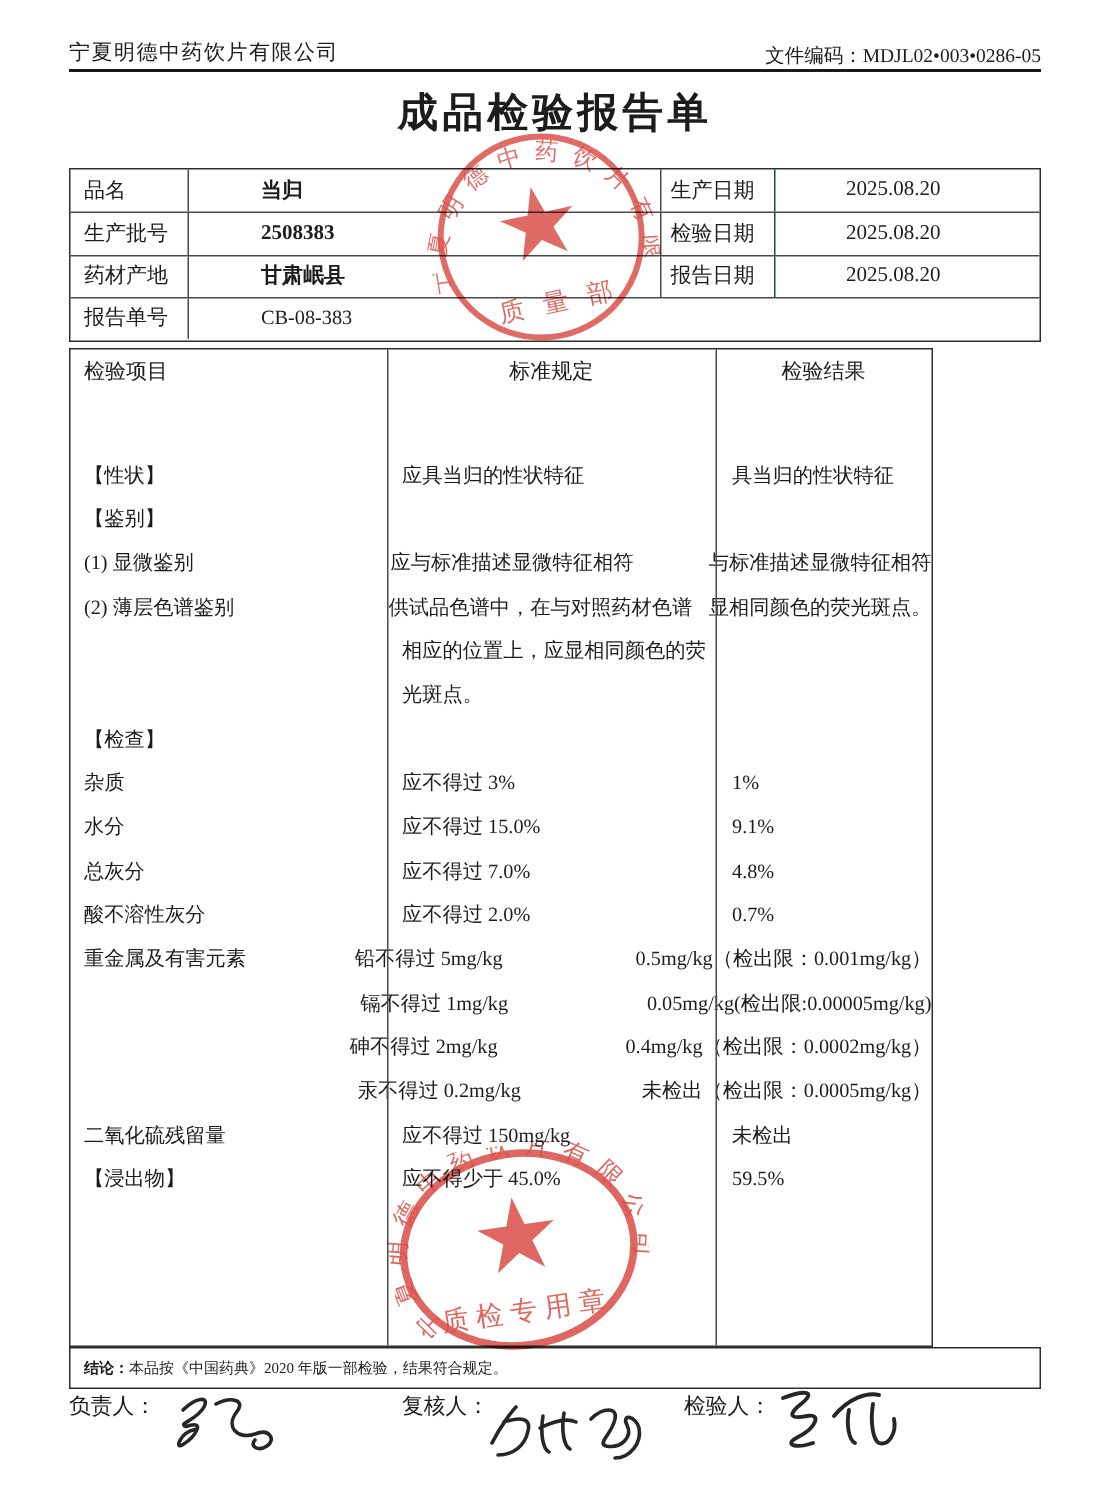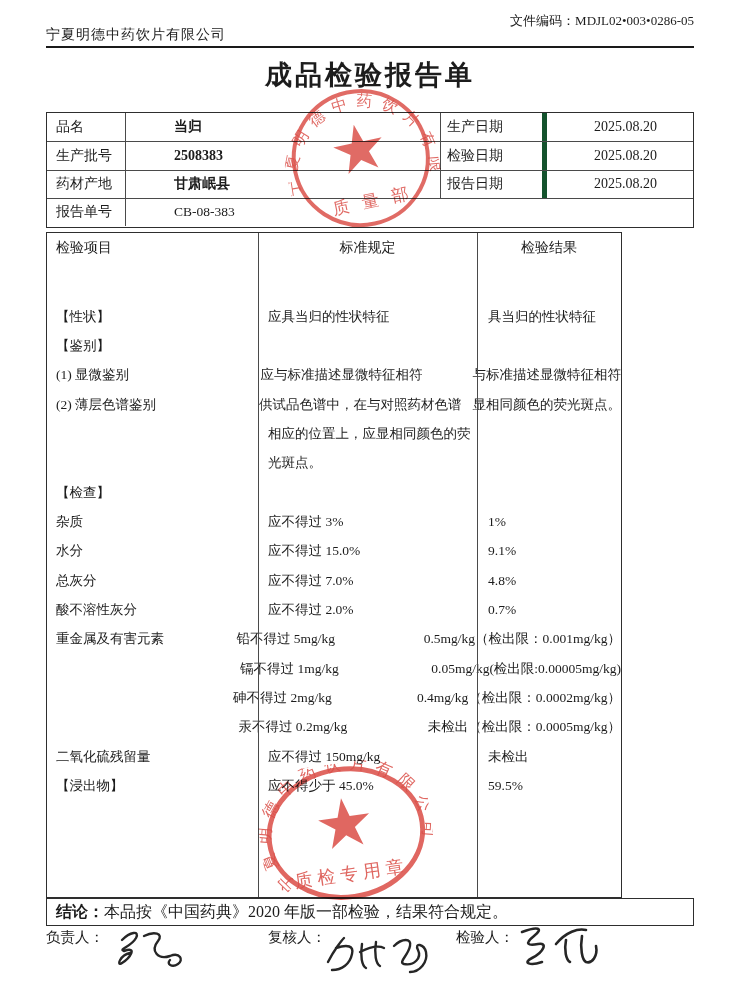--- a/index.html
+++ b/index.html
@@ -1,53 +1,53 @@
 <!DOCTYPE html>
 <html><head>
 <meta charset="utf-8">
 <style>
   * { margin:0; padding:0; box-sizing:border-box; }
   body { width:740px; height:1000px; background:#ffffff; font-family:"Liberation Serif","DejaVu Serif",serif; color:#1c1c1c; }
   .page { position:relative; width:740px; height:1000px; background:#fff; overflow:hidden;border-radius:17px; }
 
   
   .company { position:absolute; left:46px; top:26px; font-size:14px; letter-spacing:1px; }
-  .filecode { position:absolute; right:46px; top:12px; font-size:13px; }
+  .filecode { position:absolute; right:46px; top:28px; font-size:13px; }
   .hrule { position:absolute; left:46px; top:46px; width:648px; height:2px; background:#1a1a1a; }
   .title { position:absolute; left:0; top:57px; width:740px; text-align:center; font-size:27px; font-weight:bold; letter-spacing:3px; }
 
   
   .info-table { position:absolute; left:46px; top:112px; width:648px; height:116px; border:1.5px solid #2e2e2e; }
   .irow { display:flex; height:28.25px; border-top:1px solid #4a4a4a; font-size:14px;gap:37px; }
   .irow:first-child { border-top:none; }
   .ic { display:flex; align-items:center; white-space:nowrap; overflow:visible; }
   .ilabel { width:79px; padding:0 9px; border-right:1px solid #4a4a4a; }
   .jspread { width:100%; display:flex; justify-content:space-between; }
   .ival1 { width:240px; padding-left:11px;font-weight:bold; }
-  .ilabel2 { width:107px; padding:0 6px; border-left:1px solid #4a4a4a; border-right:5px solid #14532d; }
+  .ilabel2 { width:77px; padding:0 6px; border-left:1px solid #4a4a4a; border-right:1px solid #14532d; }
   .ival2 { flex:1; padding-left:10px; }
   .ival-merged { flex:1; padding-left:11px; font-size:13.5px; }
 
   
   .main-table { position:absolute; left:46px; top:232px; width:576px; height:666px; border:1.5px solid #2e2e2e; }
   .vdiv { position:absolute; top:0; bottom:0; width:1px; background:#4a4a4a; }
   .vdiv.v1 { left:211px; }
   .vdiv.v2 { left:430px; }
   .mt-header { display:flex; height:30px; align-items:center; font-size:14px; }
   .mh1 { width:211px; padding-left:9px; }
   .mh2 { width:219px; text-align:center; }
   .mh3 { flex:1; text-align:center; }
   .mt-lines { margin-top:39px; }
   .mt-line { display:flex; height:29.35px; align-items:center; font-size:13.5px; }
   .mc1 { width:211px; padding-left:9px; white-space:nowrap; }
   .mc2 { width:219px; padding-left:10px; white-space:nowrap; }
   .mc3 { flex:1; padding-left:11px; white-space:nowrap; }
 
   
-  .conclusion { position:absolute; left:46px; top:898px; width:648px; height:28px; border:1.5px solid #2e2e2e; display:flex; align-items:center; padding-left:9px; font-size:16px; white-space:nowrap; }
+  .conclusion { position:absolute; left:46px; top:898px; width:648px; height:28px; border:1.5px solid #2e2e2e; display:flex; align-items:center; padding-left:9px; font-size:10px; white-space:nowrap; }
   .conclusion b { font-weight:bold; }
 
   
   .sig-label { position:absolute; top:928px; font-size:14.5px; }
   .sl1 { left:46px; } .sl2 { left:268px; } .sl3 { left:456px; }
   .sig-svg { position:absolute; }
 
   
   .stamp { position:absolute; mix-blend-mode:multiply; opacity:0.92; }
   .stamp text { font-family:"Liberation Serif","DejaVu Serif",serif; }

